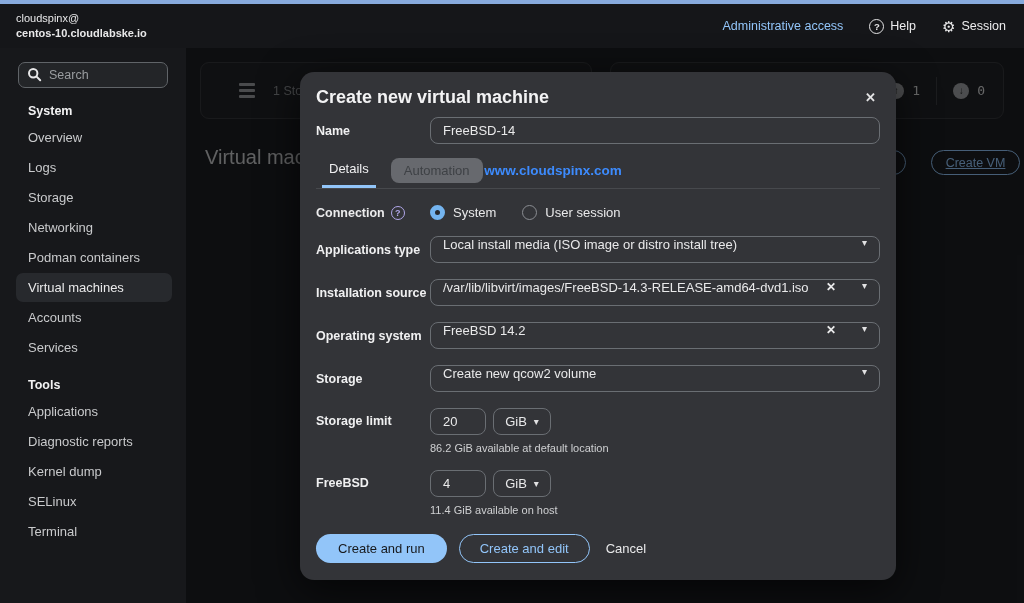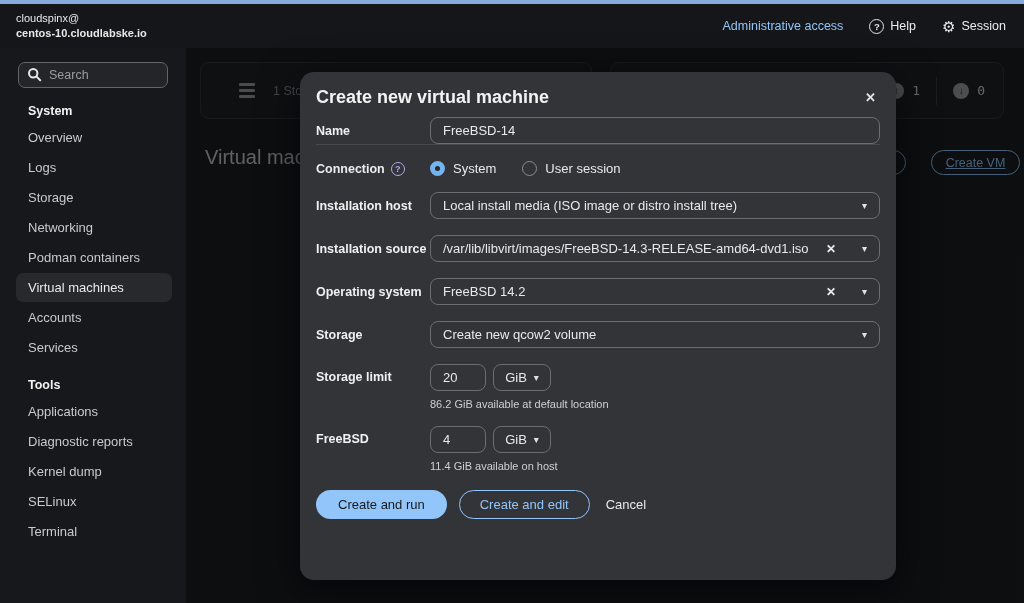--- a/index.html
+++ b/index.html
@@ -97,21 +97,21 @@
   .conn-label { display:flex; align-items:center; width:114px; flex:0 0 auto; }
   .conn-label span:first-child { font-size:12.5px; font-weight:700; }
   .radios { display:flex; align-items:center; gap:26px; }
   .radio-opt { display:flex; align-items:center; gap:8px; cursor:pointer; }
   .radio-dot { width:15px; height:15px; border-radius:50%; }
   .radio-dot.checked { border:5px solid #74b4ef; background:#26282c; }
   .radio-dot.unchecked { border:1.5px solid #8a8d92; background:transparent; }
   .radio-text { font-size:13px; color:#e9e9ea; }
 
   .selectbox { flex:1; height:27px; border:1px solid #6a6e73; border-radius:8px;
-               display:flex; align-items:center; padding:0 12px; font-size:13px;
+               display:flex; align-items:flex-start; padding:0 12px; font-size:13px;
                color:#e9e9ea; cursor:pointer; }
   .selectbox .sel-value { white-space:nowrap; overflow:hidden; text-overflow:ellipsis; }
   .caret { margin-left:auto; font-size:10px; color:#e2e2e3; }
   .clear-x { margin-left:auto; font-size:12px; font-weight:700; color:#ececed; cursor:pointer; }
   .clear-x + .caret { margin-left:26px; }
 
   .stack { display:flex; flex-direction:column; align-items:flex-start; flex:1; }
   .inline-controls { display:flex; align-items:center; gap:7px; }
   .num-input { width:56px; height:27px; background:#333438; border:1px solid #6a6e73;
                border-radius:8px; color:#e9e9ea; font-size:13px; padding:0 0 0 12px;
@@ -220,20 +220,25 @@
         <div class="modal-header">
           <span class="modal-title">Create new virtual machine</span>
           <span class="close-x">✕</span>
         </div>
 
         <div class="name-row">
           <span class="flabel">Name</span>
           <input class="text-input" value="FreeBSD-14" style="">
         </div>
 
+        <div class="tabs-row">
+          <span class="tab-active">Details</span>
+          <span class="tab-disabled">Automation</span>
+          <span class="watermark">www.cloudspinx.com</span>
+        </div>
         <div class="tabs-divider"></div>
 
         <div class="modal-body">
 
           <div class="field-row first">
             <span class="conn-label">
               <span>Connection</span>
               <span class="qicon">?</span>
             </span>
             <span class="radios">
@@ -242,21 +247,21 @@
                 <span class="radio-text">System</span>
               </span>
               <span class="radio-opt">
                 <span class="radio-dot unchecked"></span>
                 <span class="radio-text">User session</span>
               </span>
             </span>
           </div>
 
           <div class="field-row">
-            <span class="flabel">Installation host</span>
+            <span class="flabel">Applications type</span>
             <span class="selectbox">
               <span class="sel-value">Local install media (ISO image or distro install tree)</span>
               <span class="caret">▾</span>
             </span>
           </div>
 
           <div class="field-row">
             <span class="flabel">Installation source</span>
             <span class="selectbox">
               <span class="sel-value">/var/lib/libvirt/images/FreeBSD-14.3-RELEASE-amd64-dvd1.iso</span>

